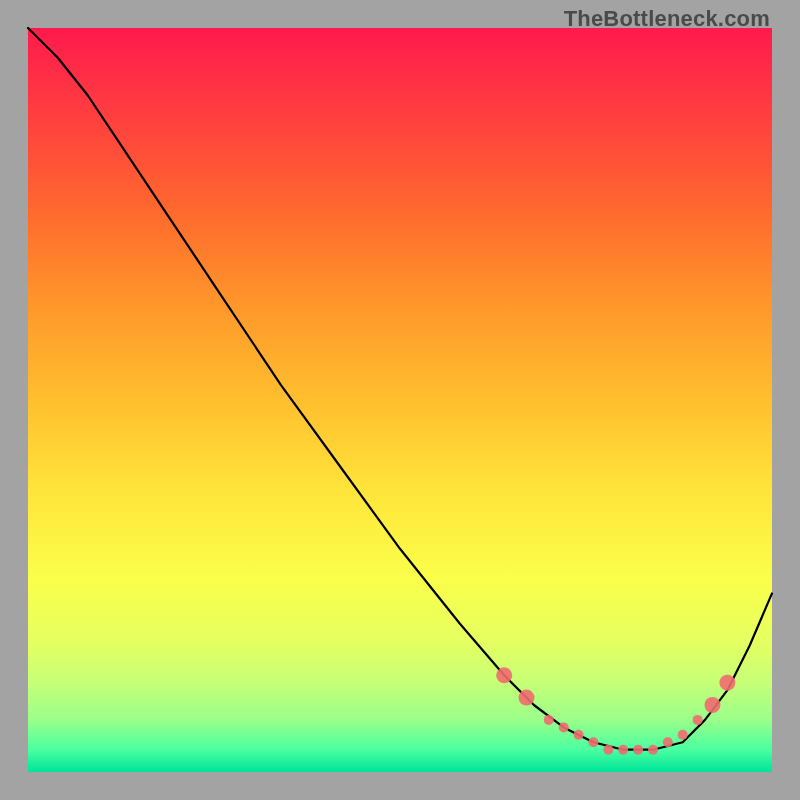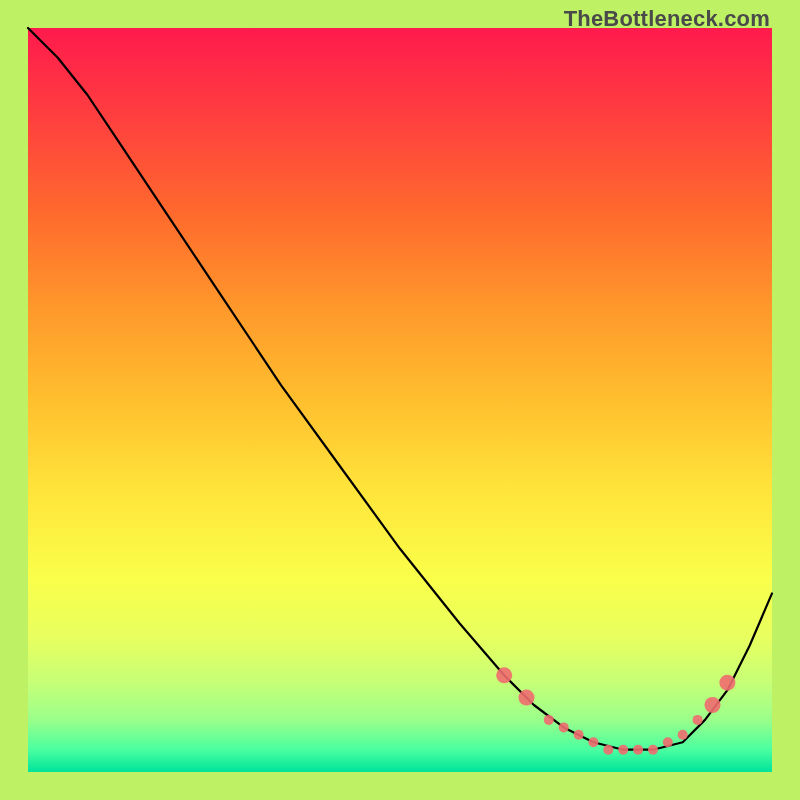--- a/index.html
+++ b/index.html
@@ -8,21 +8,21 @@
     width: 800px;
     height: 800px;
     background: #000;
     font-family: Arial, Helvetica, sans-serif;
     overflow: hidden;
   }
   .stage {
     position: relative;
     width: 800px;
     height: 800px;
-    background: #bef264;
+    background: #a3a3a3;
   }
   .plot {
     position: absolute;
     left: 28px;
     top: 28px;
     width: 744px;
     height: 744px;
     background: linear-gradient(to bottom,
       #ff1a4d 0%,
       #ff3f3f 12%,

